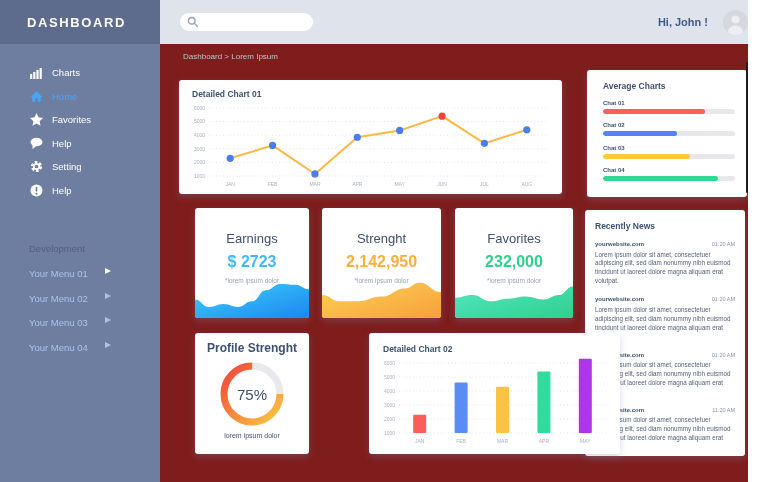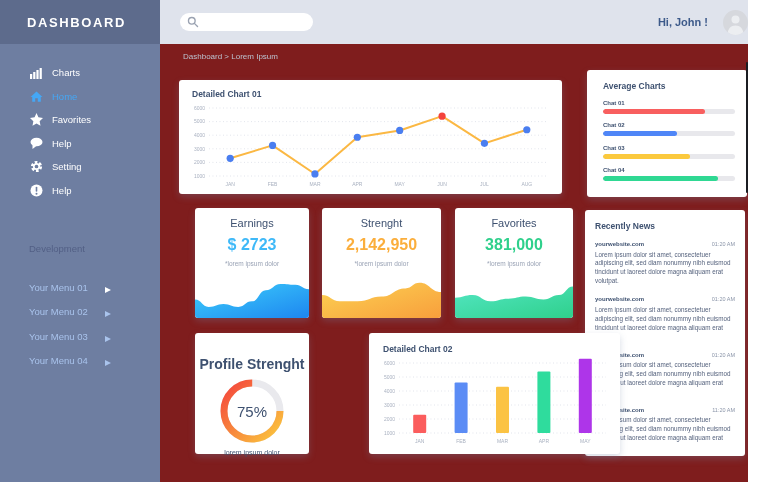--- a/index.html
+++ b/index.html
@@ -11,21 +11,21 @@
   .sidebar { position:absolute; left:0; top:0; width:160px; height:482px; background:#6e7ea1; z-index:5; }
   .sidebar-header { height:44px; background:#5d6b8c; display:flex; align-items:center; padding-left:27px; }
   .sidebar-title { color:#fff; font-size:13px; font-weight:bold; letter-spacing:1.6px; }
   .nav { margin-top:17px; }
   .nav-item { position:relative; height:23.5px; display:flex; align-items:center; padding-left:29px; cursor:pointer; }
   .nav-item .ico { width:14px; height:14px; display:flex; align-items:center; justify-content:center; margin-right:9px; }
   .nav-item .lbl { color:#ffffff; font-size:9.5px; }
   .nav-item.active .lbl { color:#45a7f5; }
   .dev-label { margin-top:41px; padding-left:29px; color:#525f85; font-size:9.5px; }
   .submenu { margin-top:14px; }
-  .submenu-item { position:relative; height:24.5px; display:flex; align-items:flex-end; padding-left:29px; cursor:pointer; }
+  .submenu-item { position:relative; height:24.5px; display:flex; align-items:flex-start; padding-left:29px; cursor:pointer; }
   .submenu-item .lbl { color:#a9c3ec; font-size:9.5px; }
   .tri { position:absolute; left:105px; width:0; height:0; border-top:3.5px solid transparent; border-bottom:3.5px solid transparent; border-left:6px solid #a9c3ec; }
   .submenu-item:first-child .tri { border-left-color:#ffffff; }
 
   
   .topbar { position:absolute; left:160px; top:0; width:608px; height:44px; background:#dfe3ec; }
   .search-pill { position:absolute; left:20px; top:13px; width:133px; height:18px; background:#fff; border-radius:9px; display:flex; align-items:center; padding-left:7px; }
   .search-input { border:none; outline:none; background:transparent; font-size:8px; color:#5a6880; width:100px; }
   .greeting { position:absolute; right:60px; top:0; height:44px; display:flex; align-items:center; color:#3d5a8a; font-size:11px; font-weight:bold; }
   .avatar { position:absolute; right:20px; top:10px; width:25px; height:25px; border-radius:50%; background:#d6d8dd; overflow:hidden; }
@@ -45,35 +45,35 @@
   #card-avg .card-title { font-size:8.5px; }
   .avg-row { margin-top:8.5px; }
   .avg-label { font-size:6px; font-weight:bold; color:#3e5170; margin-bottom:3px; }
   .avg-track { width:132px; height:5px; background:#e8e8ec; border-radius:2.5px; overflow:hidden; }
   .avg-fill { height:5px; border-radius:2.5px; }
 
   .stat-card { text-align:center; overflow:hidden; }
   #card-earnings  { left:195px; top:208px; width:114px; height:110px; }
   #card-downloads { left:322px; top:208px; width:119px; height:110px; }
   #card-favorites { left:455px; top:208px; width:118px; height:110px; }
-  .stat-title { font-size:11px; color:#3e5170; margin-top:9px; }
+  .stat-title { font-size:13px; color:#3e5170; margin-top:23px; }
   .stat-value { font-size:16px; font-weight:bold; margin-top:7px; }
   .stat-caption { font-size:6.5px; color:#9aa3b5; margin-top:6px; }
   .spark { position:absolute; left:0; bottom:0; }
 
   #card-news { left:585px; top:210px; width:160px; height:246px; padding:11px 10px; }
   #card-news .card-title { font-size:8.5px; }
   .news-item { margin-top:10px; }
   .news-head { display:flex; justify-content:space-between; align-items:baseline; }
   .news-source { font-size:6px; font-weight:bold; color:#3e5170; }
   .news-time { font-size:5.5px; color:#8a94a8; }
   .news-body { font-size:6.3px; color:#55627d; line-height:1.42; margin-top:3.5px; }
 
   #card-profile { left:195px; top:333px; width:114px; height:121px; text-align:center; }
-  #card-profile .card-title { font-size:14px; margin-top:23px; }
+  #card-profile .card-title { font-size:12px; margin-top:8px; }
   .donut-wrap { position:relative; width:64px; height:64px; margin:7px auto 0;text-align:center; }
   .donut-value { position:absolute; left:0; top:0; width:64px; height:64px; display:flex; align-items:center; justify-content:center; font-size:15px; color:#3e5170; }
   .donut-caption { font-size:7px; color:#3e5170; margin-top:6px; }
 
   #card-chart02 { left:322px; top:333px; width:251px; height:121px;margin-left:47px; }
   #card-chart02 .card-title { position:absolute; left:14px; top:11px; font-size:8.5px; }
   #card-chart02 svg { position:absolute; left:6px; top:24px; }
 
   .scrollbar { position:absolute; right:0; top:62px; width:2px; height:131px; background:#1b1d22; border-radius:1px; }
 </style>
@@ -271,21 +271,21 @@
           <linearGradient id="sg1" x1="0" y1="0" x2="1" y2="1">
             <stop offset="0" stop-color="#fcd253"></stop>
             <stop offset="1" stop-color="#f89f3c"></stop>
           </linearGradient>
         </defs>
         <path d="M0,14.059999999999999 C8.924999999999999,14.059999999999999 8.924999999999999,20.349999999999998 17.849999999999998,20.349999999999998 C26.775,20.349999999999998 26.775,20.349999999999998 35.699999999999996,20.349999999999998 C47.599999999999994,20.349999999999998 47.599999999999994,15.540000000000003 59.5,15.540000000000003 C71.4,15.540000000000003 71.4,7.399999999999999 83.3,7.399999999999999 C90.44,7.399999999999999 90.44,1.8500000000000014 97.58,1.8500000000000014 C108.28999999999999,1.8500000000000014 108.28999999999999,11.100000000000001 119,11.100000000000001 L119,37 L0,37 Z" fill="url(#sg1)"></path>
       </svg>
   </section>
   <section class="card stat-card" id="card-favorites">
     <div class="stat-title">Favorites</div>
-    <div class="stat-value" style="color: rgb(47, 208, 140);">381,000</div>
+    <div class="stat-value" style="color: rgb(47, 208, 140);">232,000</div>
     <div class="stat-caption">*lorem ipsum dolor</div>
     <svg class="spark" width="118" height="37">
         <defs>
           <linearGradient id="sg2" x1="0" y1="0" x2="1" y2="1">
             <stop offset="0" stop-color="#53e6c2"></stop>
             <stop offset="1" stop-color="#2fd08c"></stop>
           </linearGradient>
         </defs>
         <path d="M0,16.65 C8.85,16.65 8.85,14.059999999999999 17.7,14.059999999999999 C26.549999999999997,14.059999999999999 26.549999999999997,20.349999999999998 35.4,20.349999999999998 C44.25,20.349999999999998 44.25,17.759999999999998 53.1,17.759999999999998 C61.95,17.759999999999998 61.95,15.540000000000003 70.8,15.540000000000003 C79.65,15.540000000000003 79.65,18.5 88.5,18.5 C96.17,18.5 96.17,14.059999999999999 103.84,14.059999999999999 C110.92,14.059999999999999 110.92,5.550000000000001 118,5.550000000000001 L118,37 L0,37 Z" fill="url(#sg2)"></path>
       </svg>

